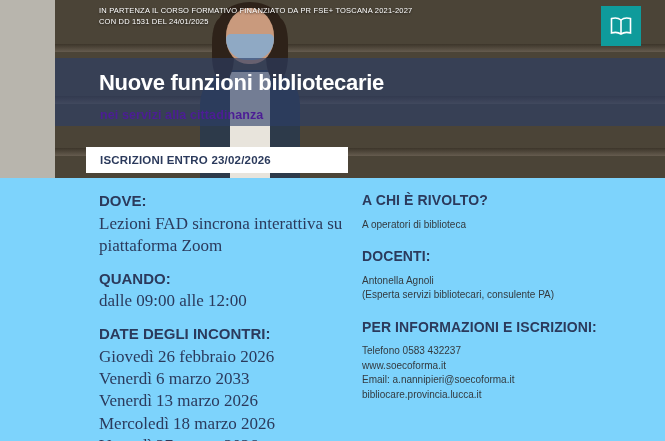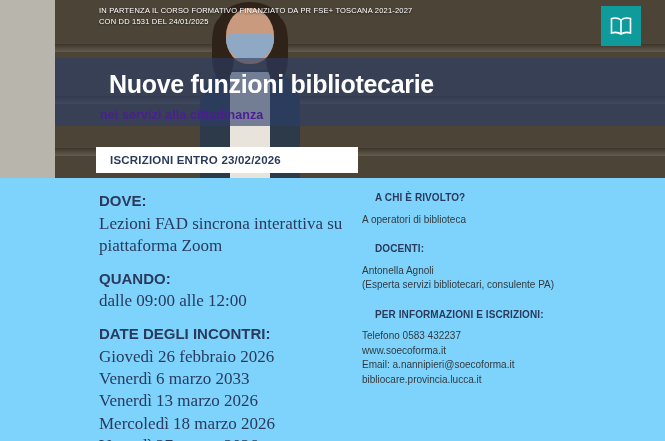--- a/index.html
+++ b/index.html
@@ -118,43 +118,43 @@
 
   
   .title-band {
     position: absolute;
     left: 55px; top: 58px;
     width: 610px; height: 68px;
     background: rgba(44, 62, 104, 0.62);
   }
   .title-main {
     position: absolute;
-    left: 109px; top: 70px;
+    left: 99px; top: 70px;
     color: #ffffff;
-    font-size: 25px;
+    font-size: 22px;
     font-weight: bold;
     letter-spacing: -0.3px;
     white-space: nowrap;
   }
   .title-sub {
     position: absolute;
     left: 100px; top: 108px;
     color: #4c1d95;
     font-size: 12.5px;
     font-weight: bold;
     letter-spacing: .1px;
   }
 
   
   .deadline {
     position: absolute;
     left: 86px; top: 147px;
     width: 262px; height: 26px;
     background: #ffffff;
-    display: flex; align-items: center; margin-left: 10px;
+    display: flex; align-items: center;
   }
   .deadline span {
     margin-left: 14px;
     color: #2b3a5c;
     font-size: 11.5px;
     font-weight: bold;
     letter-spacing: .2px;
   }
 
   
@@ -174,21 +174,21 @@
   .col-left  { position: absolute; left: 99px; top: 14px; width: 250px; }
   .col-right { position: absolute; left: 362px; top: 14px; width: 260px; }
 
   .h-blue {
     color: #2b3a5c;
     font-weight: bold;
     font-size: 15px;
     line-height: 1.25;
     margin-bottom: 2px;
   }
-  .h-blue.small { font-size: 10px; letter-spacing: .1px; margin-left: 13px; }
+  .h-blue.small { font-size: 14px; letter-spacing: .1px; }
   .txt-blue {
     color: #2b3a5c;
     font-size: 17px;
     line-height: 1.32;
     font-family: Liberation Serif, serif;
   }
   .txt-dark {
     color: #333a3f;
     font-size: 10px;
     line-height: 1.45;

